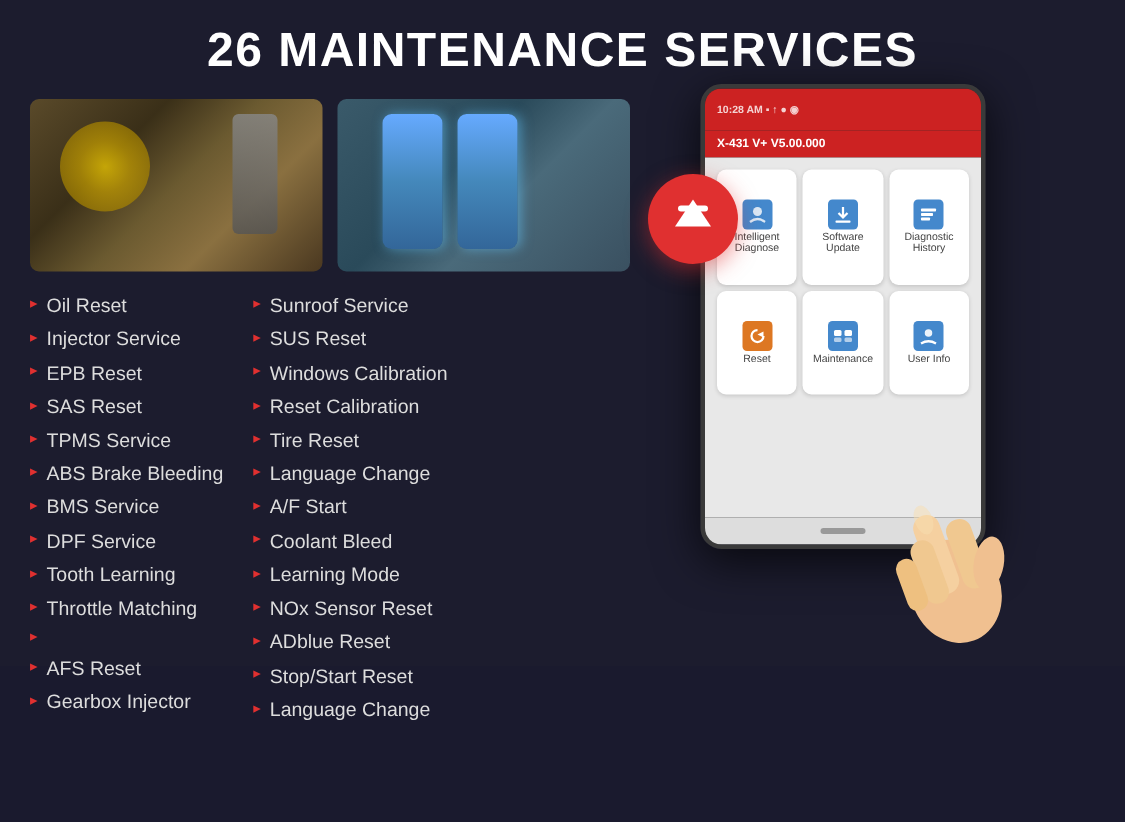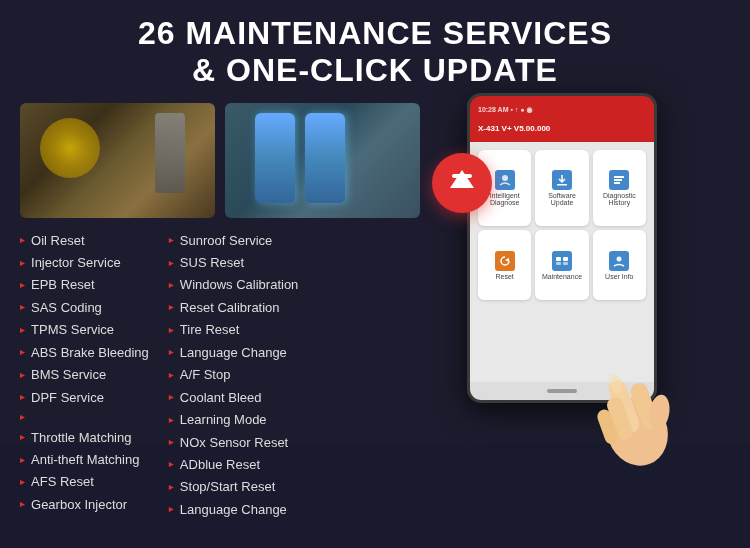--- a/index.html
+++ b/index.html
@@ -258,21 +258,20 @@
     }
 
   </style>
 </head>
 <body>
 
 <div class="container">
 
   <div class="title">
     <div>26 MAINTENANCE SERVICES</div>
-    <div>&amp; ONE-CLICK UPDATE</div>
   </div>
 
   <div class="content-row">
 
     <div class="left-col">
 
       <div class="images-row">
         <div class="img-box img-engine"></div>
         <div class="img-box img-injector"></div>
       </div>
@@ -287,48 +286,48 @@
           <div class="list-item">
             <span class="bullet">▸</span>
             <span>Injector Service</span>
           </div>
           <div class="list-item">
             <span class="bullet">▸</span>
             <span>EPB Reset</span>
           </div>
           <div class="list-item">
             <span class="bullet">▸</span>
-            <span>SAS Coding</span>
+            <span>SAS Reset</span>
           </div>
           <div class="list-item">
             <span class="bullet">▸</span>
             <span>TPMS Service</span>
           </div>
           <div class="list-item">
             <span class="bullet">▸</span>
             <span>ABS Brake Bleeding</span>
           </div>
           <div class="list-item">
             <span class="bullet">▸</span>
             <span>BMS Service</span>
           </div>
           <div class="list-item">
             <span class="bullet">▸</span>
             <span>DPF Service</span>
           </div>
           <div class="list-item">
             <span class="bullet">▸</span>
+            <span>Tooth Learning</span>
           </div>
           <div class="list-item">
             <span class="bullet">▸</span>
             <span>Throttle Matching</span>
           </div>
           <div class="list-item">
             <span class="bullet">▸</span>
-            <span>Anti-theft Matching</span>
           </div>
           <div class="list-item">
             <span class="bullet">▸</span>
             <span>AFS Reset</span>
           </div>
           <div class="list-item">
             <span class="bullet">▸</span>
             <span>Gearbox Injector</span>
           </div>
         </div>
@@ -353,21 +352,21 @@
           <div class="list-item">
             <span class="bullet">▸</span>
             <span>Tire Reset</span>
           </div>
           <div class="list-item">
             <span class="bullet">▸</span>
             <span>Language Change</span>
           </div>
           <div class="list-item">
             <span class="bullet">▸</span>
-            <span>A/F Stop</span>
+            <span>A/F Start</span>
           </div>
           <div class="list-item">
             <span class="bullet">▸</span>
             <span>Coolant Bleed</span>
           </div>
           <div class="list-item">
             <span class="bullet">▸</span>
             <span>Learning Mode</span>
           </div>
           <div class="list-item">
@@ -399,21 +398,21 @@
           <div class="upload-line"></div>
         </div>
       </div>
 
       <div class="tablet">
         <div class="tablet-header">
           <span style="font-size:7px; opacity:0.8;">10:28 AM ▪ ↑ ● ◉</span>
           <div class="tablet-header-dots">
           </div>
         </div>
-        <div style="background:#cc2222; height:18px; display:flex; align-items:flex-start; padding:0 8px;">
+        <div style="background:#cc2222; height:18px; display:flex; align-items:center; padding:0 8px;">
           <span style="color:#fff; font-size:8px; font-weight:bold;">X-431 V+ V5.00.000</span>
         </div>
         <div class="tablet-screen">
 
           <div class="tablet-icon">
             <div class="icon-shape icon-blue">
               <svg width="14" height="14" viewBox="0 0 14 14">
                   <circle cx="7" cy="5" r="3" fill="#fff" opacity="0.8"></circle>
                   <path d="M2 12 Q7 8 12 12" stroke="#fff" stroke-width="1.5" fill="none" opacity="0.8"></path>
                 </svg>

